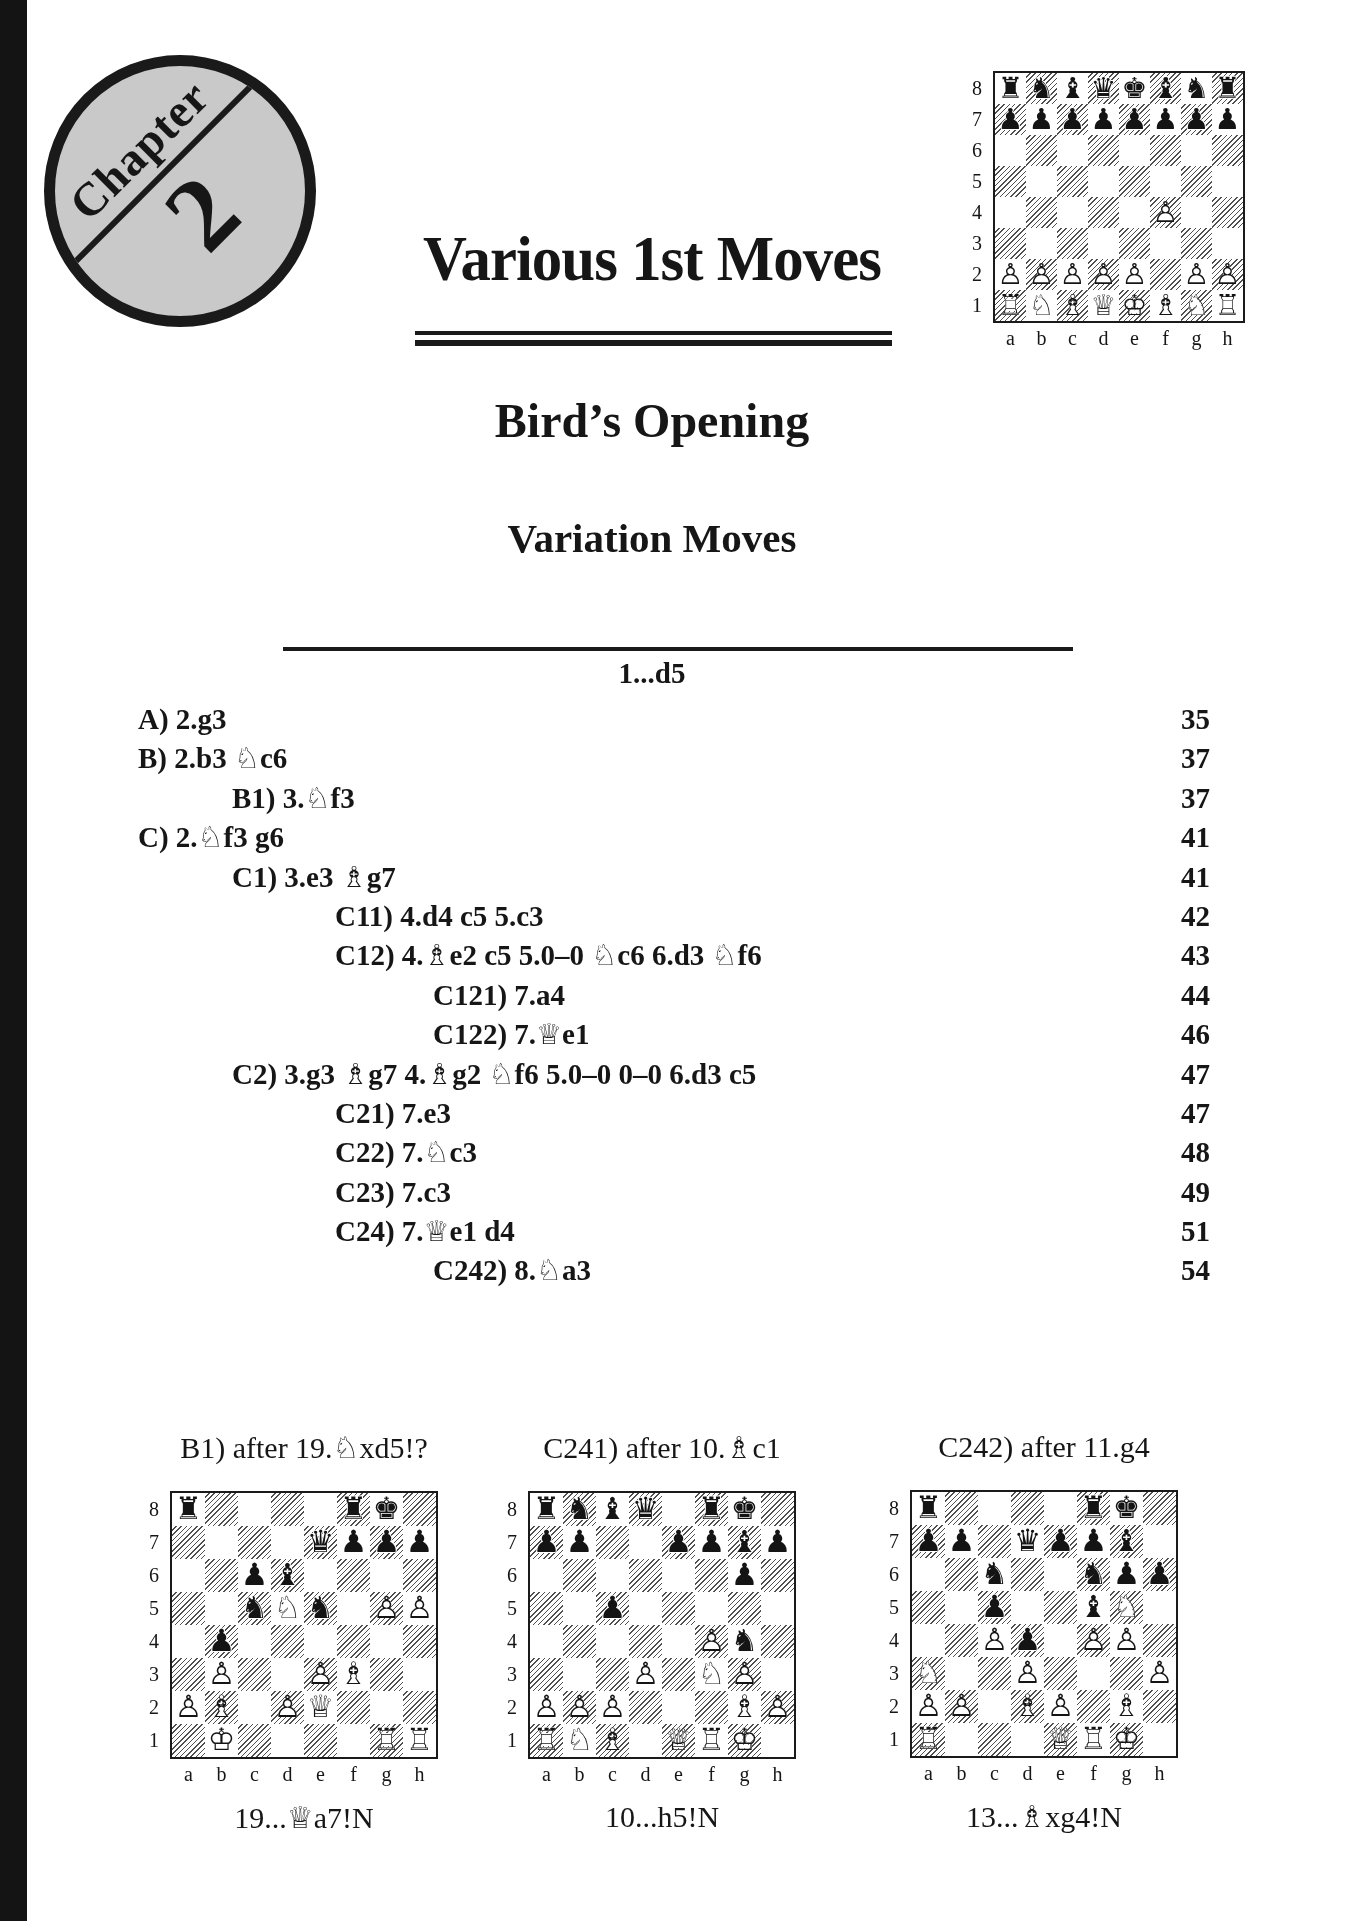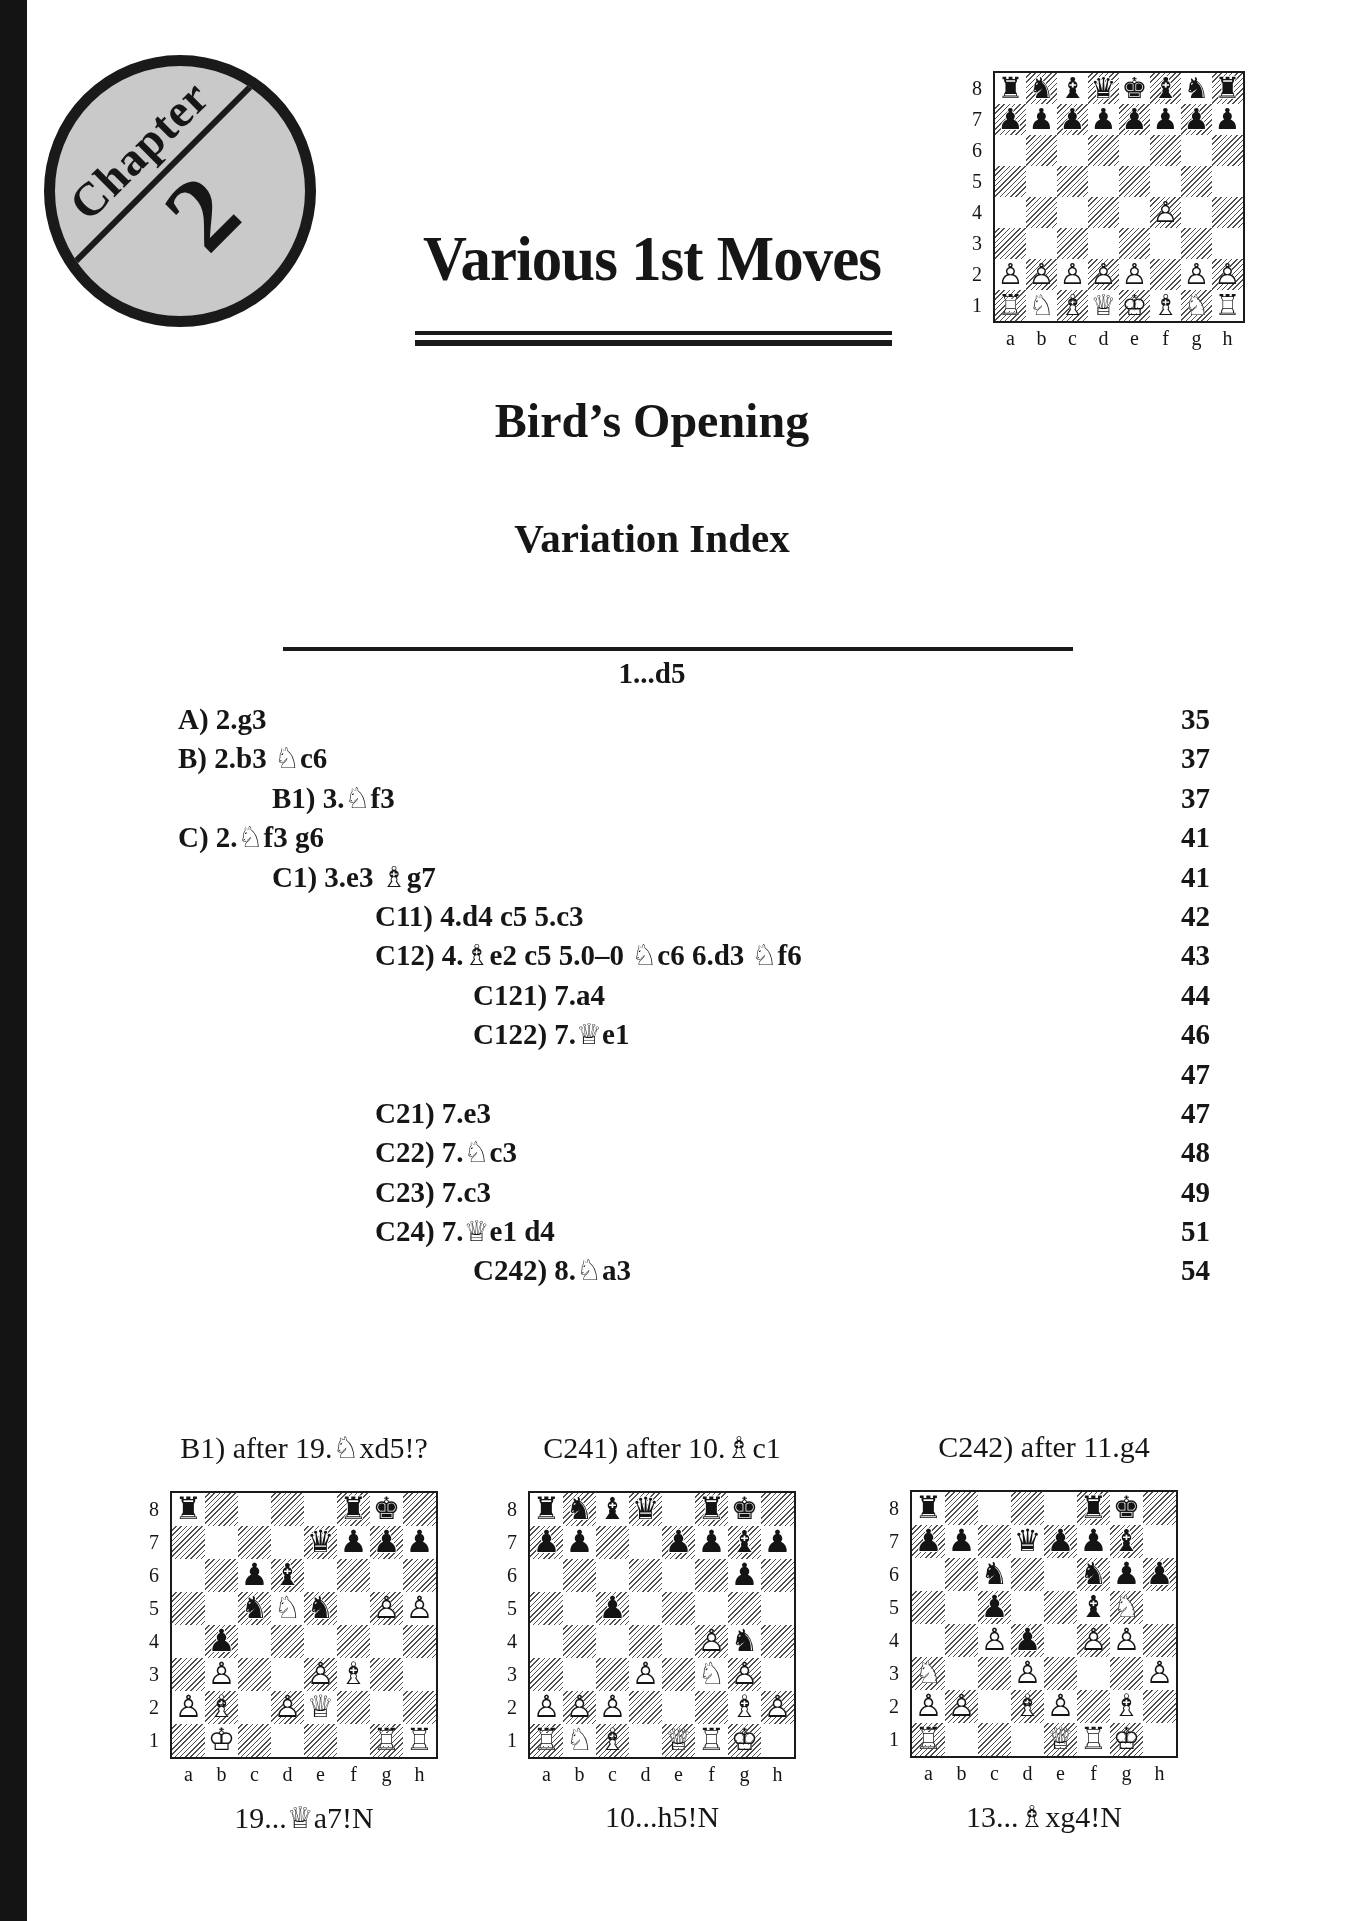--- a/index.html
+++ b/index.html
@@ -33,21 +33,21 @@
         font-size:41px;font-weight:bold;}
   .root-move{position:absolute;left:452px;top:601px;width:400px;text-align:center;
         font-size:29px;font-weight:bold;}
   .index-rule{position:absolute;left:283px;top:647px;width:790px;height:4px;background:#1a1a1a;}
   .reply-move{position:absolute;left:452px;top:657px;width:400px;text-align:center;
         font-size:29px;font-weight:bold;}
 
   
   .variation-list{position:absolute;top:700px;left:0;width:1354px;}
   .vrow{position:relative;height:39.4px;}
-  .vlabel{position:absolute;top:0;font-size:29px;font-weight:bold;line-height:39.4px;white-space:nowrap;margin-left:40px;}
+  .vlabel{position:absolute;top:0;font-size:29px;font-weight:bold;line-height:39.4px;white-space:nowrap;}
   .vpage{position:absolute;top:0;left:1128px;width:82px;text-align:right;
         font-size:29px;font-weight:bold;line-height:39.4px;}
 
   
   .board-row{display:flex;}
   .ranks{width:40px;display:flex;flex-direction:column;padding-top:2px;}
   .rank-label{height:var(--sq);line-height:var(--sq);text-align:right;padding-right:11px;font-size:20px;}
   .grid{display:grid;grid-template-columns:repeat(8,var(--sq));grid-auto-rows:var(--sq);
         border:2px solid #1a1a1a;background:#fff;align-self:flex-start;}
   .sq{width:var(--sq);height:var(--sq);display:grid;place-items:center;}
@@ -317,21 +317,21 @@
         <div class="file-label">c</div>
         <div class="file-label">d</div>
         <div class="file-label">e</div>
         <div class="file-label">f</div>
         <div class="file-label">g</div>
         <div class="file-label">h</div>
       </div>
     </div>
 
   <h2 class="subtitle">Bird’s Opening</h2>
-  <h3 class="index-heading">Variation Index</h3>
+  <h3 class="index-heading">Variation Moves</h3>
 
   <div class="index-rule"></div>
   <div class="reply-move">1...d5</div>
 
   <div class="variation-list" id="variation-list">
       <div class="vrow">
         <span class="vlabel" style="left: 138px;">A) 2.g3</span>
         <span class="vpage">35</span>
       </div>
       <div class="vrow">
@@ -360,20 +360,21 @@
       </div>
       <div class="vrow">
         <span class="vlabel" style="left: 433px;">C121) 7.a4</span>
         <span class="vpage">44</span>
       </div>
       <div class="vrow">
         <span class="vlabel" style="left: 433px;">C122) 7.♕e1</span>
         <span class="vpage">46</span>
       </div>
       <div class="vrow">
+        <span class="vlabel" style="left: 232px;">C2) 3.g3 ♗g7 4.♗g2 ♘f6 5.0–0 0–0 6.d3 c5</span>
         <span class="vpage">47</span>
       </div>
       <div class="vrow">
         <span class="vlabel" style="left: 335px;">C21) 7.e3</span>
         <span class="vpage">47</span>
       </div>
       <div class="vrow">
         <span class="vlabel" style="left: 335px;">C22) 7.♘c3</span>
         <span class="vpage">48</span>
       </div>

